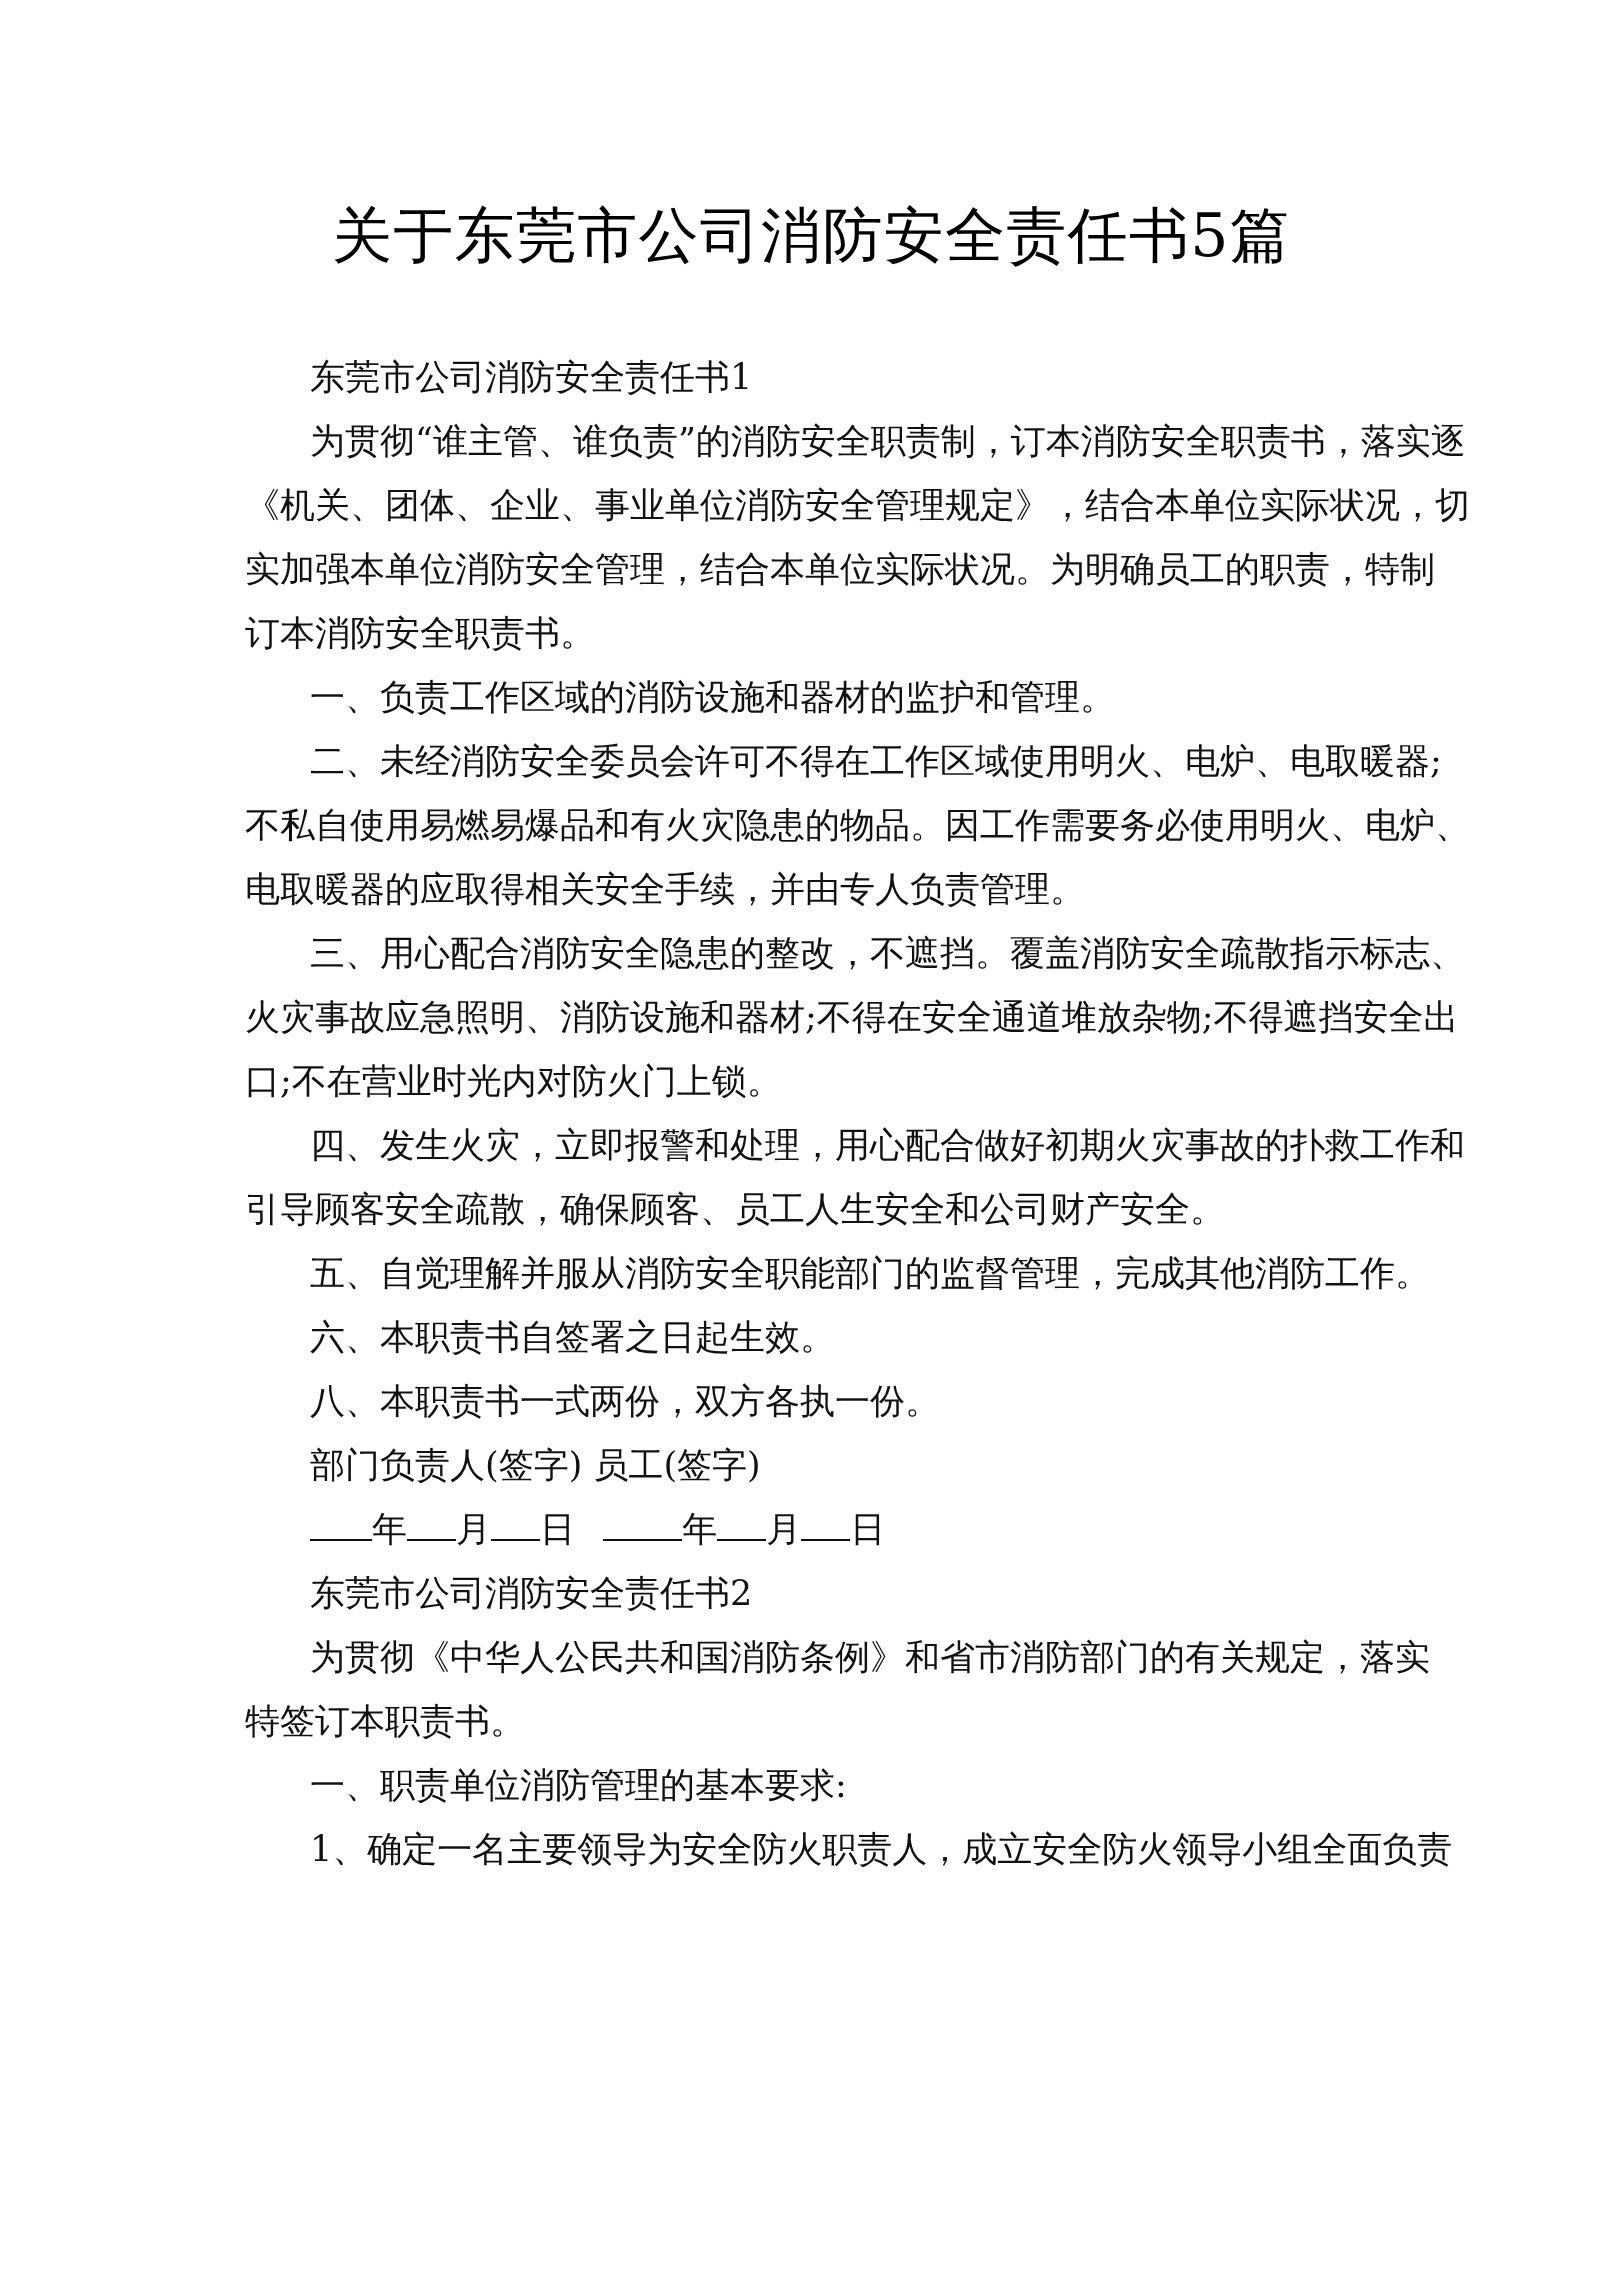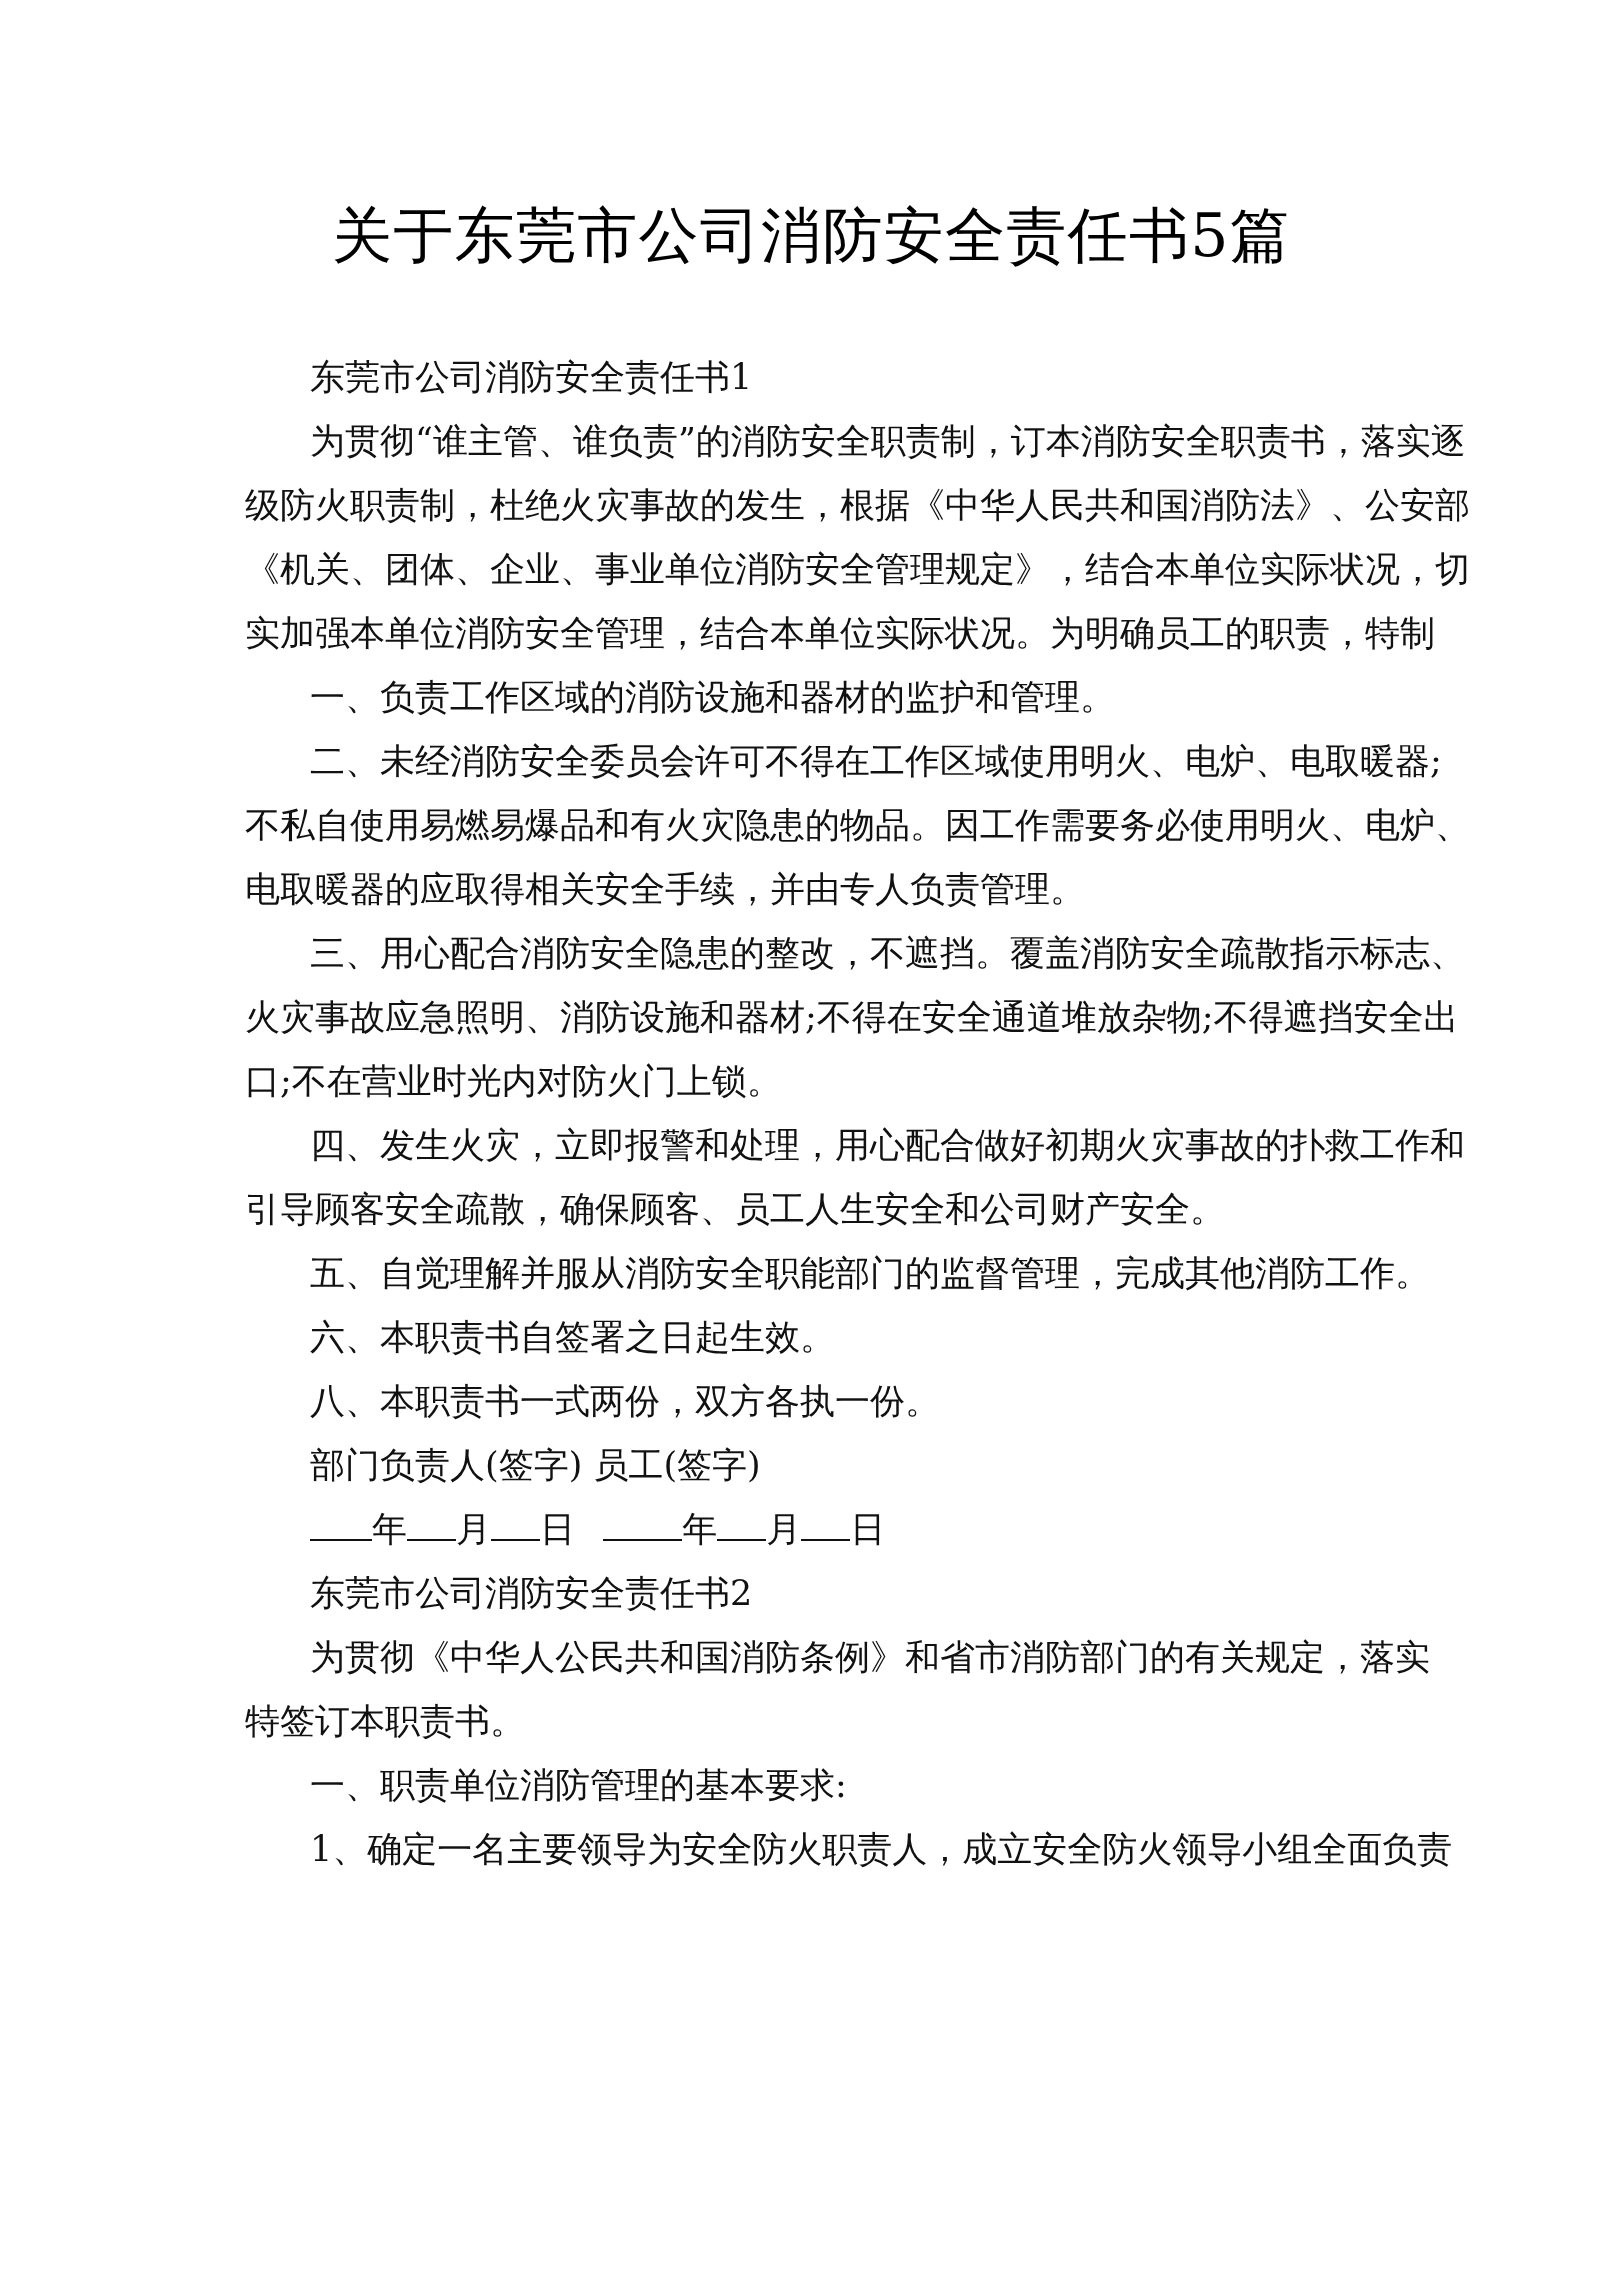--- a/index.html
+++ b/index.html
@@ -66,23 +66,23 @@
 
 <div class="page">
 
   <div class="title">关于东莞市公司消防安全责任书5篇</div>
 
   <div class="body">
 
     <span class="line indent last">东莞市公司消防安全责任书1</span>
 
     <span class="line indent">为贯彻“谁主管、谁负责”的消防安全职责制，订本消防安全职责书，落实逐</span>
-    <span class="line">级防火职责制，杜绝火灾事故的发生，根据《中华人民共和国消防法》、公安部</span>
     <span class="line">《机关、团体、企业、事业单位消防安全管理规定》，结合本单位实际状况，切</span>
     <span class="line">实加强本单位消防安全管理，结合本单位实际状况。为明确员工的职责，特制</span>
+    <span class="line last">订本消防安全职责书。</span>
 
     <span class="line indent last">一、负责工作区域的消防设施和器材的监护和管理。</span>
 
     <span class="line indent">二、未经消防安全委员会许可不得在工作区域使用明火、电炉、电取暖器;</span>
     <span class="line">不私自使用易燃易爆品和有火灾隐患的物品。因工作需要务必使用明火、电炉、</span>
     <span class="line last">电取暖器的应取得相关安全手续，并由专人负责管理。</span>
 
     <span class="line indent">三、用心配合消防安全隐患的整改，不遮挡。覆盖消防安全疏散指示标志、</span>
     <span class="line">火灾事故应急照明、消防设施和器材;不得在安全通道堆放杂物;不得遮挡安全出</span>
     <span class="line last">口;不在营业时光内对防火门上锁。</span>

